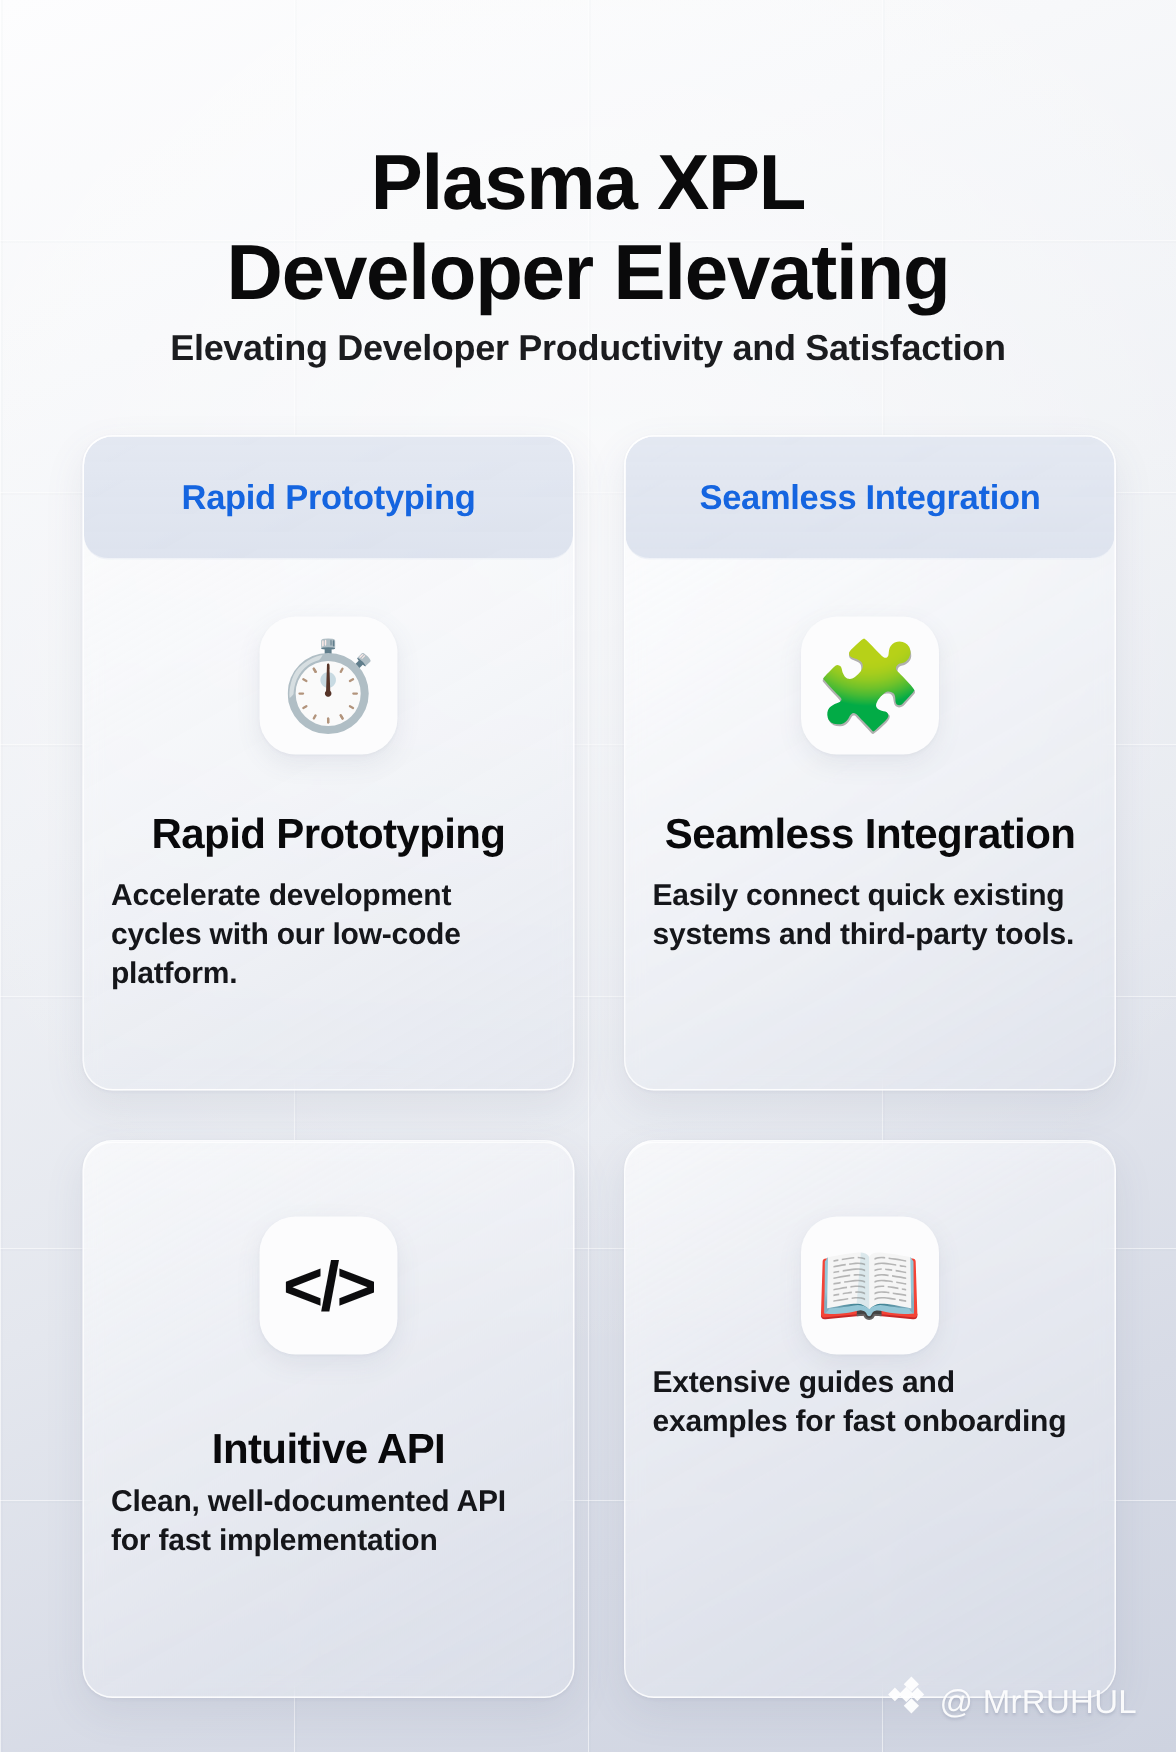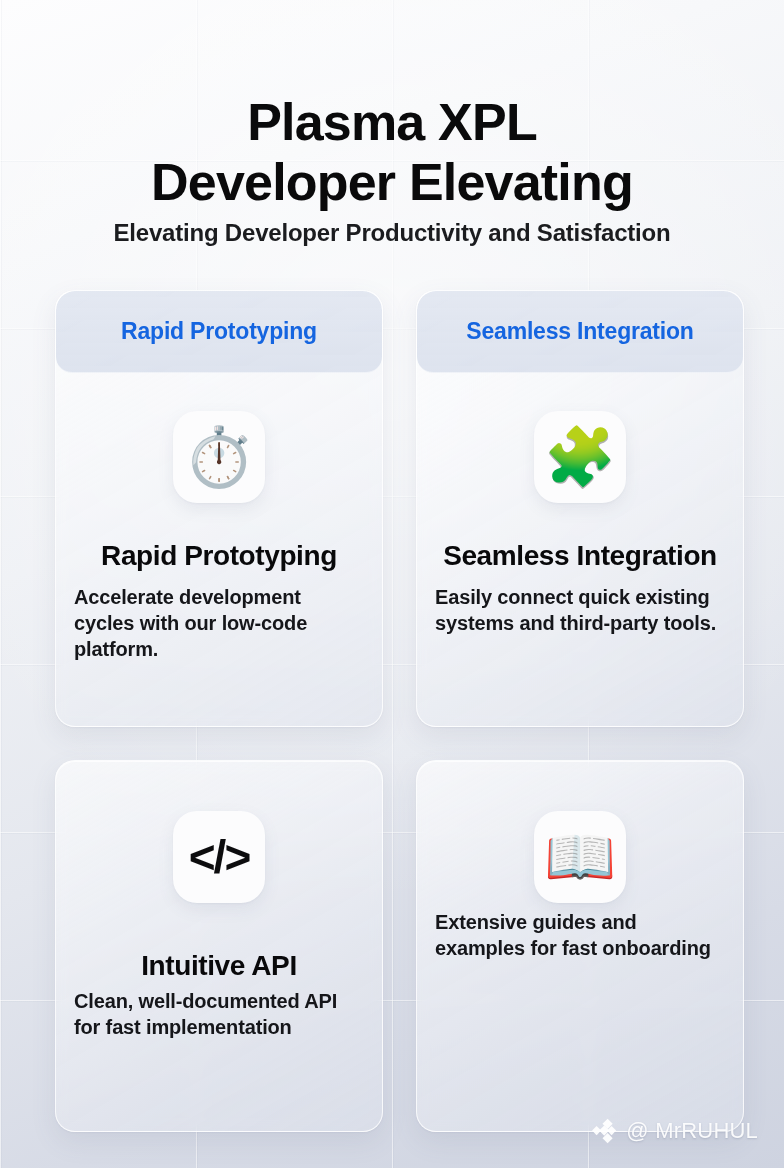--- a/index.html
+++ b/index.html
@@ -204,21 +204,21 @@
     color: #0c0c0e;
     letter-spacing: -2px;
   }
 
   
   #watermark {
     position: absolute;
     right: 26px;
     bottom: 20px;
     display: flex;
-    align-items: flex-start;
+    align-items: flex-end;
     gap: 9px;
     z-index: 3;
   }
 
   #watermark-label {
     font-size: 22px;
     font-weight: 500;
     color: rgba(255,255,255,0.92);
     text-shadow: 0 1px 2px rgba(120,130,155,0.35);
     letter-spacing: 0.2px;

